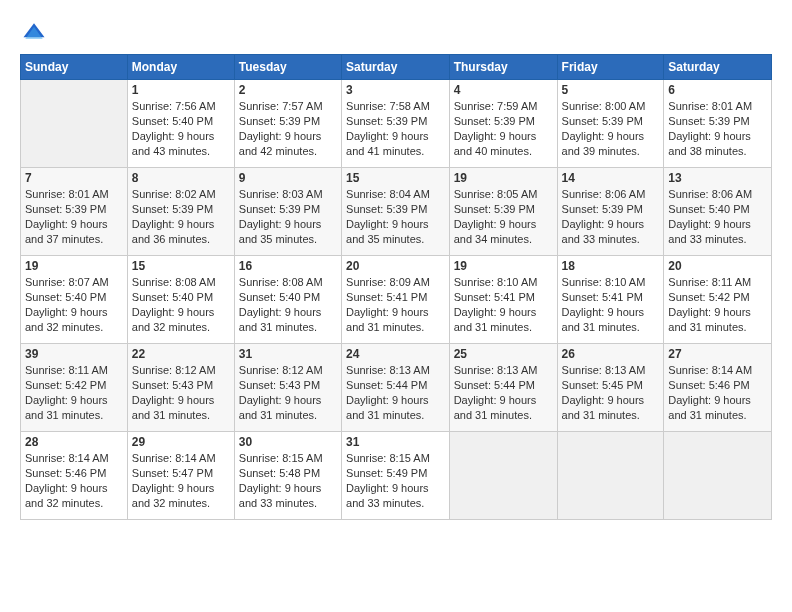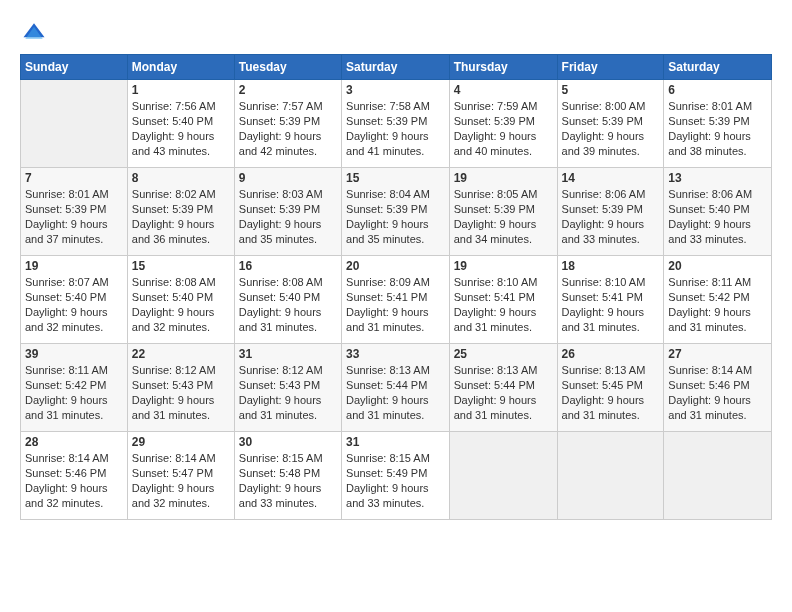--- a/index.html
+++ b/index.html
@@ -230,21 +230,21 @@
           </td>
           <td>
             <span class="day-num">22</span>
             <div class="day-info">Sunrise: 8:12 AM<br>Sunset: 5:43 PM<br>Daylight: 9 hours and 31 minutes.</div>
           </td>
           <td>
             <span class="day-num">31</span>
             <div class="day-info">Sunrise: 8:12 AM<br>Sunset: 5:43 PM<br>Daylight: 9 hours and 31 minutes.</div>
           </td>
           <td>
-            <span class="day-num">33</span>
+            <span class="day-num">24</span>
             <div class="day-info">Sunrise: 8:13 AM<br>Sunset: 5:44 PM<br>Daylight: 9 hours and 31 minutes.</div>
           </td>
           <td>
             <span class="day-num">25</span>
             <div class="day-info">Sunrise: 8:13 AM<br>Sunset: 5:44 PM<br>Daylight: 9 hours and 31 minutes.</div>
           </td>
           <td>
             <span class="day-num">26</span>
             <div class="day-info">Sunrise: 8:13 AM<br>Sunset: 5:45 PM<br>Daylight: 9 hours and 31 minutes.</div>
           </td>

